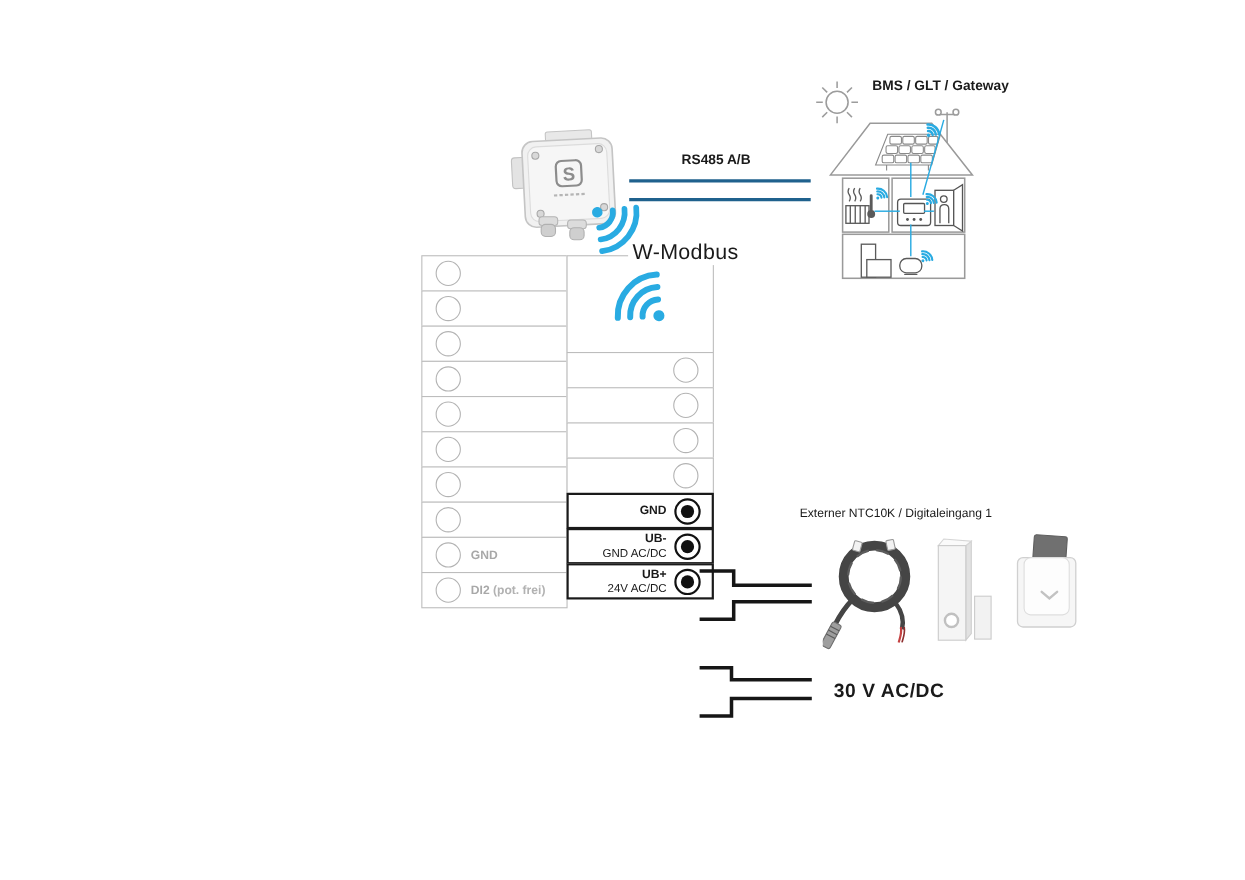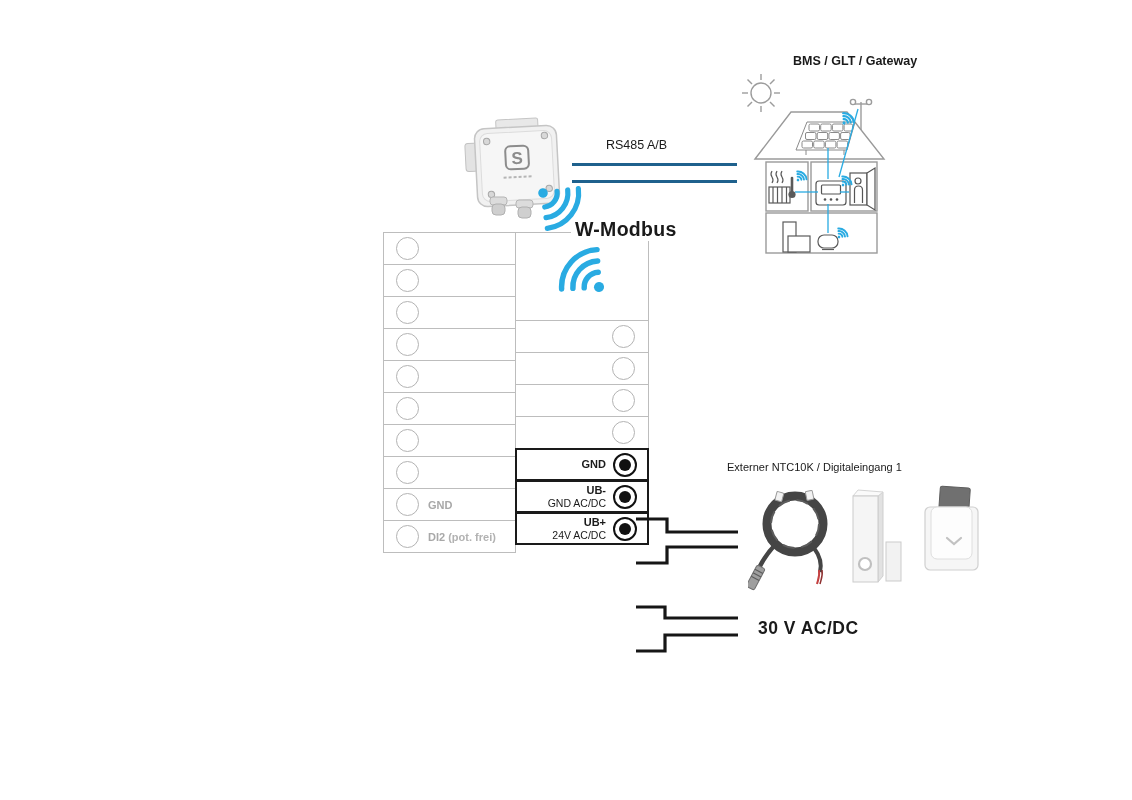--- a/index.html
+++ b/index.html
@@ -3,23 +3,23 @@
 <meta charset="utf-8">
 <style>
   html,body{margin:0;padding:0;background:#fff;}
   .canvas{position:relative;width:1132px;height:800px;background:#fff;overflow:hidden;
           font-family:"Liberation Sans",sans-serif;color:#1a1a1a;}
   .abs{position:absolute;}
   
   .gw-head{top:76px;right:570px;text-align:right;line-height:15px;}
   .gw-title{font-size:12.5px;font-weight:bold;}
   .gw-sub{font-size:12px;}
-  .bms{left:793px;top:54px;font-size:12.5px;font-weight:bold;}
-  .rs485{left:606px;top:138px;width:90px;font-size:12.5px;font-weight:normal;}
-  .wmodbus{left:571px;top:218px;font-size:19.5px;font-weight:bold;letter-spacing:.3px;
+  .bms{left:793px;top:71px;font-size:12.5px;font-weight:bold;}
+  .rs485{left:606px;top:138px;width:90px;text-align:center;font-size:12.5px;font-weight:bold;}
+  .wmodbus{left:571px;top:218px;font-size:19.5px;font-weight:normal;letter-spacing:.3px;
            background:#fff;padding:0 4px;z-index:5;}
   .ext-label{left:727px;top:461px;font-size:11px;font-weight:normal;}
   .pwr-label{left:758px;top:618px;font-size:17.5px;font-weight:bold;letter-spacing:.5px;}
   
   .tbl{left:383px;top:232px;width:266px;height:443px;z-index:1;}
   .col{position:absolute;top:0;}
   .col.l{left:0;width:133px;}
   .col.r{left:132px;width:134px;}
   .cell{box-sizing:border-box;height:33px;margin-top:-1px;border:1px solid #bdbdbd;
         background:#fff;display:flex;align-items:center;}

